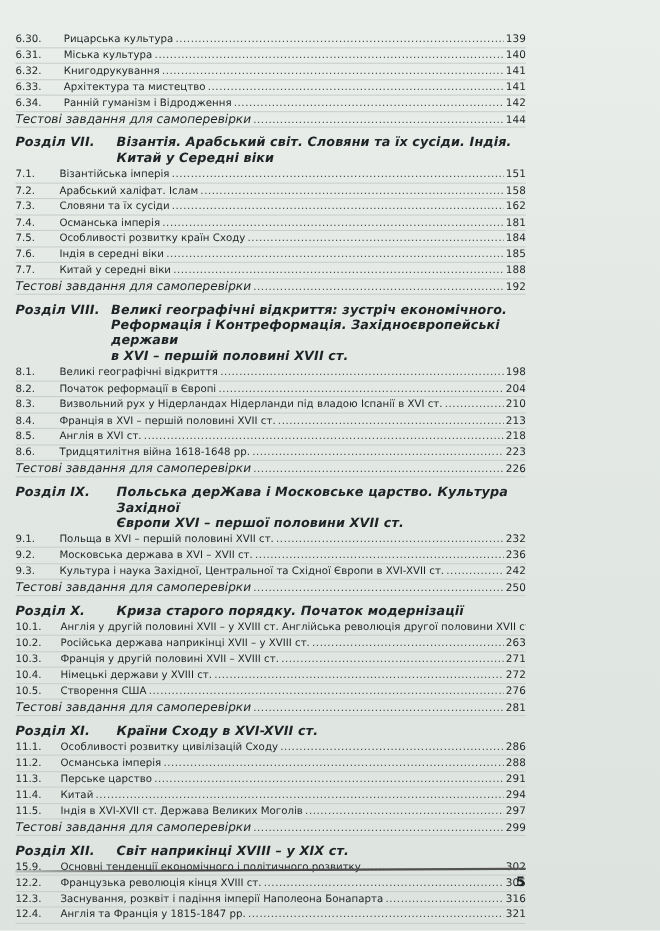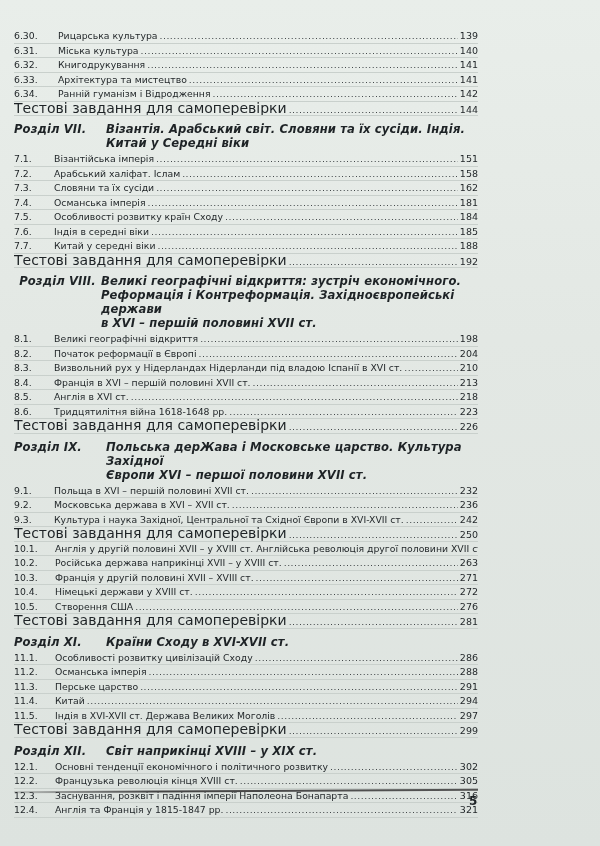--- a/index.html
+++ b/index.html
@@ -22,29 +22,29 @@
   .row.w10 .num { width: 41px; }
   .row .title { flex: 0 0 auto; }
   .row .dots {
     flex: 1 1 auto; overflow: hidden; margin: 0 2px;
     color: #3a3f42; letter-spacing: 0.5px;
   }
   .row .dots::before {
     content: "................................................................................................................................................................................................................................";
   }
   .row .page-num { flex: 0 0 auto; text-align: right; min-width: 16px; font-size: 9.5px; }
-  .row.test .title { font-family: "DejaVu Sans", sans-serif; font-size: 14px; }
+  .row.test .title { font-style: italic; font-family: "DejaVu Sans", sans-serif; font-size: 11px; }
   .section-head {
     font-family: "DejaVu Sans", sans-serif; font-weight: bold;
     font-size: 11.6px; line-height: 14px;
     margin-top: 6px; margin-bottom: 2px;
     display: flex; letter-spacing: 0.1px; font-style: italic;
   }
   .section-head .label { flex: 0 0 auto; width: 92px; }
-  .section-head .label.wide { width: 87px; text-align: center; }
+  .section-head .label.wide { width: 87px; }
   .section-head .text { flex: 1 1 auto; white-space: pre-line; }
   .footer-line {
     position: absolute; left: 14px; top: 790px; width: 464px; height: 2px;
     background: linear-gradient(90deg, rgba(40,40,40,0.2), #444 30%, #555);
     transform: rotate(-0.3deg);
   }
   .page-number {
     position: absolute; left: 469px; top: 794px;
     font-family: "DejaVu Sans", sans-serif; font-weight: bold; font-size: 12px;
   }
@@ -217,20 +217,24 @@
         <span class="dots"></span>
         <span class="page-num">242</span>
       </div>
       <div class="row test">
         <span class="title">Тестові завдання для самоперевірки</span>
         <span class="dots"></span>
         <span class="page-num">250</span>
       </div>
     </div>
     <div>
+      <div class="section-head">
+        <span class="label">Розділ X.</span>
+        <span class="text">Криза старого порядку. Початок модернізації</span>
+      </div>
       <div class="row w10">
         <span class="num">10.1.</span>
         <span class="title">Англія у другій половині XVII – у XVIII ст. Англійська революція другої половини XVII ст.</span>
         <span class="dots"></span>
       </div>
       <div class="row w10">
         <span class="num">10.2.</span>
         <span class="title">Російська держава наприкінці XVII – у XVIII ст.</span>
         <span class="dots"></span>
         <span class="page-num">263</span>
@@ -299,21 +303,21 @@
         <span class="dots"></span>
         <span class="page-num">299</span>
       </div>
     </div>
     <div>
       <div class="section-head">
         <span class="label">Розділ XII.</span>
         <span class="text">Світ наприкінці XVIII – у XIX ст.</span>
       </div>
       <div class="row w10">
-        <span class="num">12.1.</span>
+        <span class="num">15.9.</span>
         <span class="title">Основні тенденції економічного і політичного розвитку</span>
         <span class="dots"></span>
         <span class="page-num">302</span>
       </div>
       <div class="row w10">
         <span class="num">12.2.</span>
         <span class="title">Французька революція кінця XVIII ст.</span>
         <span class="dots"></span>
         <span class="page-num">305</span>
       </div>

